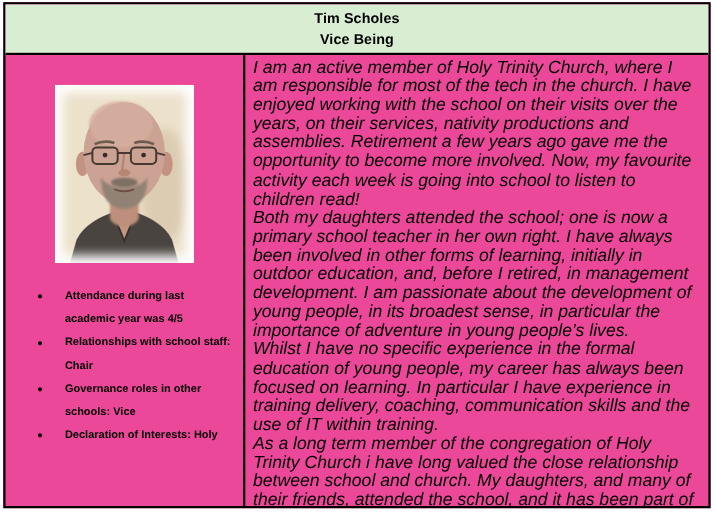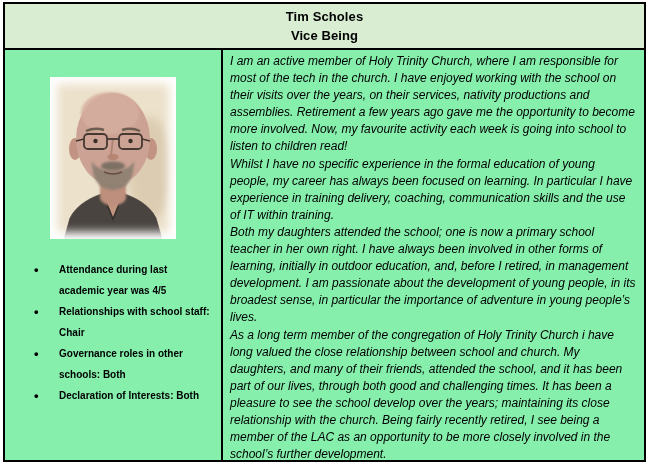--- a/index.html
+++ b/index.html
@@ -2,21 +2,21 @@
 <html><head>
 <meta charset="utf-8">
 <style>
   html,body{margin:0;padding:0;background:#ffffff;}
   body{
     width:651px;height:473px;position:relative;overflow:hidden;
     font-family:"Liberation Sans",sans-serif;color:#000;
   }
   .profile-table{
     position:absolute;left:3px;top:2px;width:643px;height:460px;
-    border:2px solid #000;box-sizing:border-box;background:#86efac;
+    border:2px solid #000;box-sizing:border-box;background:#ec4899;
     display:flex;flex-direction:column;
   }
   .header-row{
     height:44px;flex:0 0 44px;border-bottom:2px solid #000;
     display:flex;flex-direction:column;align-items:center;justify-content:center;
     text-align:center;
   }
   .header-row .name,.header-row .role{
     font-weight:bold;font-size:13px;line-height:19px;letter-spacing:0.1px;
   }
@@ -42,21 +42,21 @@
     font-weight:bold;font-size:13px;line-height:21px;width:10px;flex:0 0 10px;
     margin-right:15px;
   }
   .bullet .btext{
     font-weight:bold;font-size:10px;line-height:21px;max-width:160px;
   }
   .right-cell{
     flex:1;box-sizing:border-box;padding:3px 8px 2px 7px;overflow:hidden;
   }
   .right-cell p{
-    margin:0;font-style:italic;font-size:12px;line-height:17.1px;
+    margin:0;font-style:italic;font-size:16px;line-height:17.1px;
   }
 </style>
 </head>
 <body>
 
 <div class="profile-table">
 
   <div class="header-row" style="background:#d8edd2;">
     <div class="name">Tim Scholes</div>
     <div class="role">Vice Being</div>
@@ -126,30 +126,30 @@
         <li class="bullet">
           <span class="marker">•</span>
           <span class="btext">Attendance during last academic year was 4/5</span>
         </li>
         <li class="bullet">
           <span class="marker">•</span>
           <span class="btext">Relationships with school staff: Chair</span>
         </li>
         <li class="bullet">
           <span class="marker">•</span>
-          <span class="btext">Governance roles in other schools: Both</span>
+          <span class="btext">Governance roles in other schools: Vice</span>
         </li>
         <li class="bullet">
           <span class="marker">•</span>
-          <span class="btext">Declaration of Interests: Both</span>
+          <span class="btext">Declaration of Interests: Holy</span>
         </li>
       </ul>
     </div>
 
     <div class="right-cell">
       <p>I am an active member of Holy Trinity Church, where I am responsible for most of the tech in the church. I have enjoyed working with the school on their visits over the years, on their services, nativity productions and assemblies. Retirement a few years ago gave me the opportunity to become more involved. Now, my favourite activity each week is going into school to listen to children read!</p>
+      <p>Both my daughters attended the school; one is now a primary school teacher in her own right. I have always been involved in other forms of learning, initially in outdoor education, and, before I retired, in management development. I am passionate about the development of young people, in its broadest sense, in particular the importance of adventure in young people’s lives.</p>
       <p>Whilst I have no specific experience in the formal education of young people, my career has always been focused on learning. In particular I have experience in training delivery, coaching, communication skills and the use of IT within training.</p>
-      <p>Both my daughters attended the school; one is now a primary school teacher in her own right. I have always been involved in other forms of learning, initially in outdoor education, and, before I retired, in management development. I am passionate about the development of young people, in its broadest sense, in particular the importance of adventure in young people’s lives.</p>
       <p>As a long term member of the congregation of Holy Trinity Church i have long valued the close relationship between school and church. My daughters, and many of their friends, attended the school, and it has been part of our lives, through both good and challenging times. It has been a pleasure to see the school develop over the years; maintaining its close relationship with the church. Being fairly recently retired, I see being a member of the LAC as an opportunity to be more closely involved in the school’s further development.</p>
     </div>
 
   </div>
 </div>
 
 </body></html>

